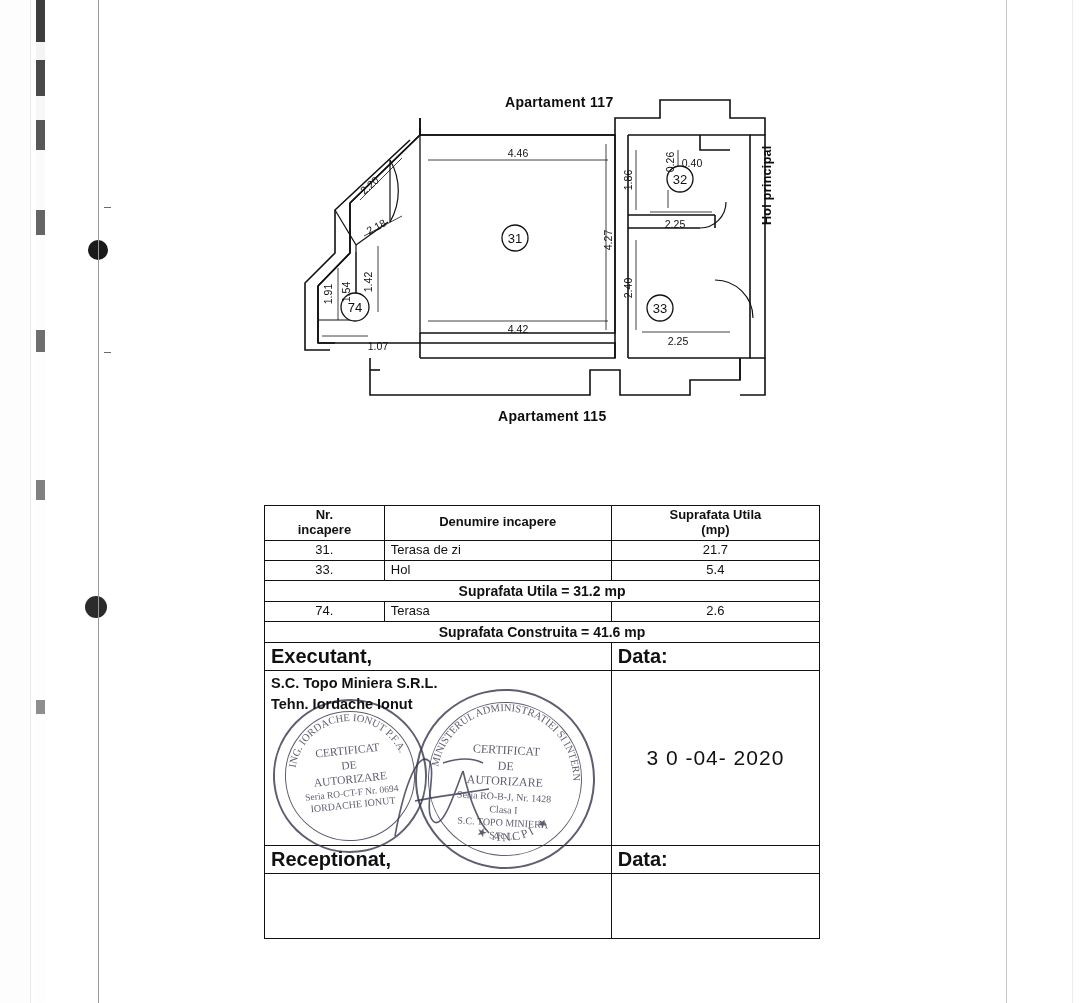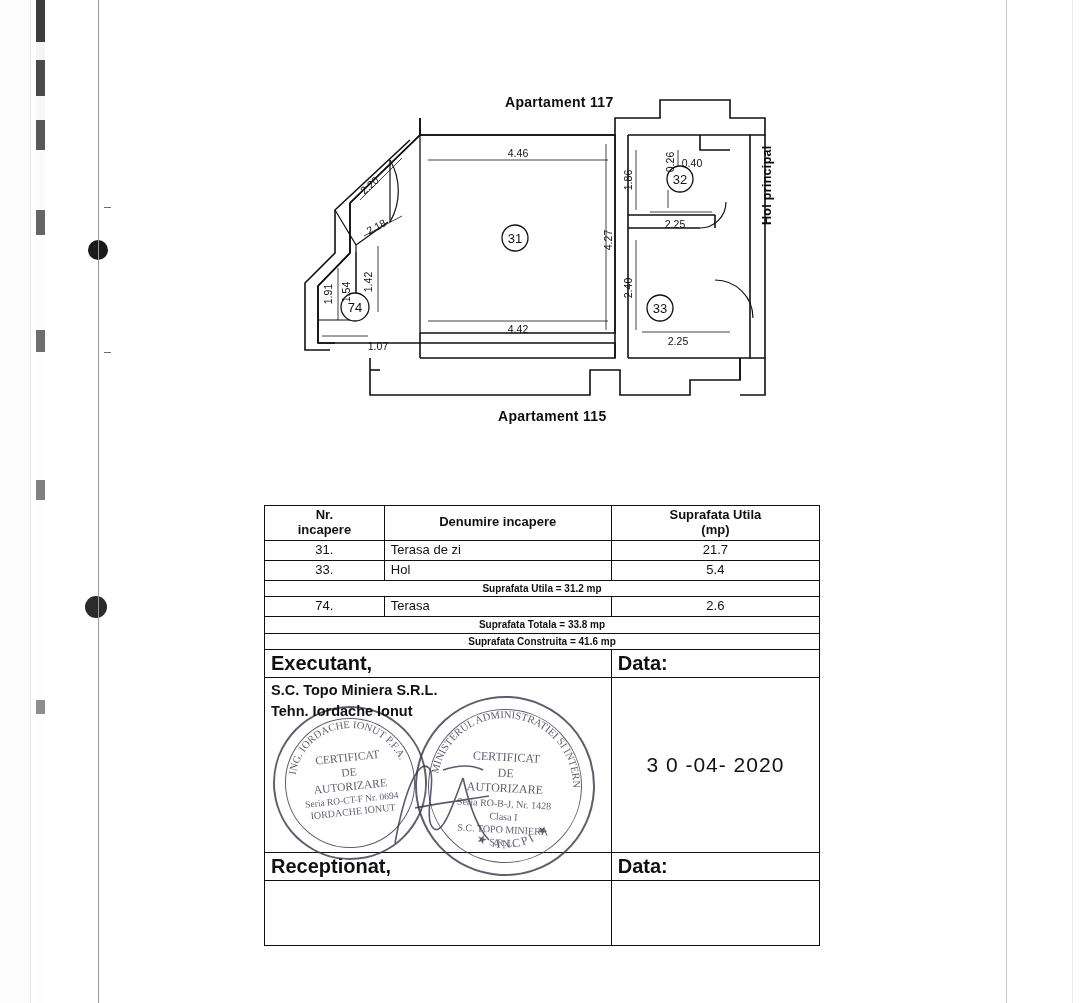--- a/index.html
+++ b/index.html
@@ -114,21 +114,21 @@
     font-weight: bold;
     font-size: 13px;
     padding: 5px 4px;
   }
   .c-nr { width: 113px; text-align: center; margin-left: 20px; }
   .c-name { width: 232px; text-align: left; padding-left: 10px; }
   .c-area { width: 211px; text-align: center; }
   .total-row td {
     text-align: center;
     font-weight: bold;
-    font-size: 10px;
+    font-size: 14px;
     padding: 4px 0;
   }
   .sig-label {
     font-weight: bold;
     font-size: 20px;
     padding: 6px 10px;
   }
   .sig-body {
     height: 170px;
     vertical-align: top;
@@ -363,23 +363,20 @@
       <tr class="total-row">
         <td colspan="3">Suprafata Utila = 31.2 mp</td>
       </tr>
 
       <tr>
         <td class="c-nr">74.</td>
         <td class="c-name">Terasa</td>
         <td class="c-area">2.6</td>
       </tr>
 
-      <tr class="total-row">
-        <td colspan="3">Suprafata Totala = 33.8 mp</td>
-      </tr>
       <tr class="total-row">
         <td colspan="3">Suprafata Construita = 41.6 mp</td>
       </tr>
 
       <tr>
         <td class="sig-label" colspan="2">Executant,</td>
         <td class="sig-label">Data:</td>
       </tr>
 
       <tr>

